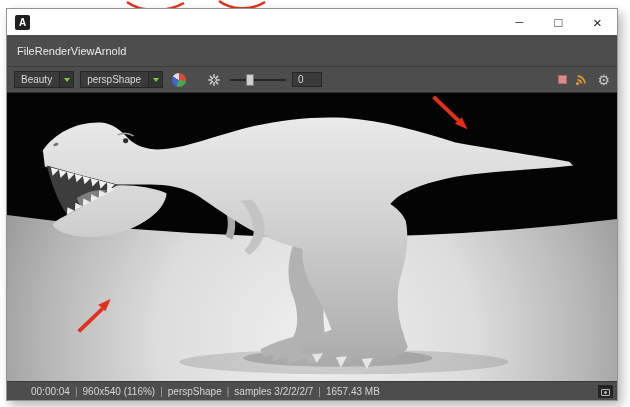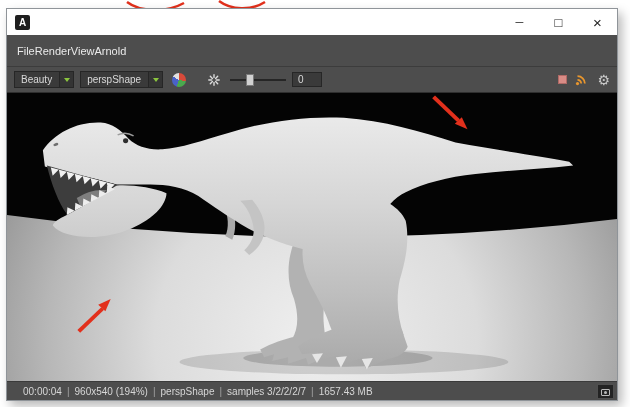--- a/index.html
+++ b/index.html
@@ -68,21 +68,21 @@
   .stop-sq { width:9px; height:9px; background:#d98c86; border:1px solid #b06a66; }
   .gear { font-size:14px; color:#c9c9c9; line-height:1; }
 
   
   .viewport { flex:1 1 auto; position:relative; background:#000; overflow:hidden; }
   .viewport svg { display:block; width:100%; height:100%; }
 
   
   .statusbar {
     height:19px; background:#4d4d4d; border-top:1px solid #3a3a3a;
-    display:flex; align-items:center; padding:0 3px 0 16px;
+    display:flex; align-items:center; padding:0 3px 0 24px;
     font-size:10px; color:#d6d6d6; flex:0 0 auto; white-space:nowrap;
   }
   .sep { margin:0 5px; color:#a2a2a2; }
   .snapshot { margin-left:auto; width:17px; height:15px; background:#232323; border:1px solid #4f4f4f; position:relative; }
   .snapshot .cam-body { position:absolute; left:3px; top:4px; width:9px; height:7px; border:1px solid #b9b9b9; border-radius:1px; }
   .snapshot .cam-lens { position:absolute; left:6px; top:6px; width:3px; height:3px; border-radius:50%; background:#b9b9b9; }
 </style>
 </head>
 <body>
 
@@ -232,21 +232,21 @@
           <line x1="72" y1="250" x2="96" y2="226" stroke="#e2301c" stroke-width="4"></line>
           <polygon points="104,216 98.7,228.9 91.5,222.1" fill="#e2301c"></polygon>
         </g>
       </g>
     </svg>
   </div>
 
   <div class="statusbar">
     <span>00:00:04</span>
     <span class="sep">|</span>
-    <span>960x540 (194%)</span>
+    <span>960x540 (116%)</span>
     <span class="sep">|</span>
     <span>perspShape</span>
     <span class="sep">|</span>
     <span>samples 3/2/2/2/7</span>
     <span class="sep">|</span>
     <span>1657.43 MB</span>
     <span class="snapshot">
       <span class="cam-body"></span>
       <span class="cam-lens"></span>
     </span>

